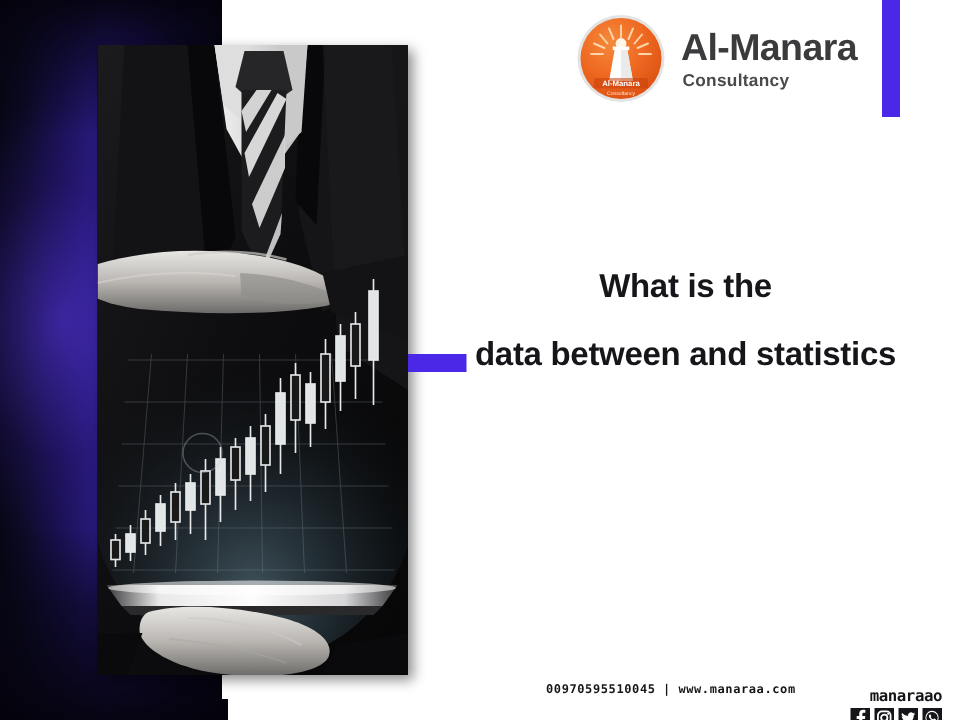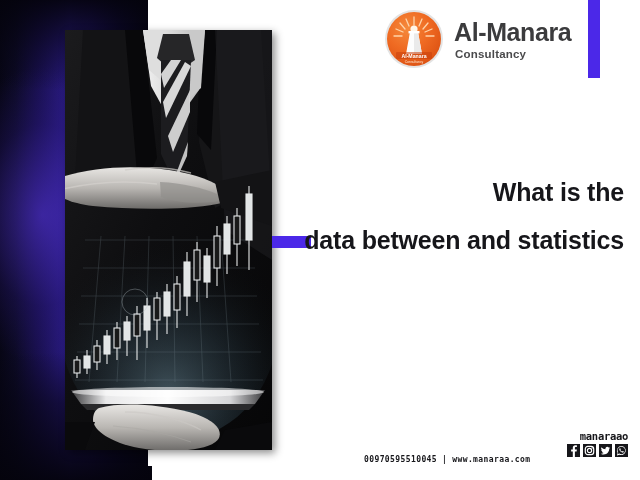--- a/index.html
+++ b/index.html
@@ -148,23 +148,23 @@
     height: 12px;
     background: #4b28e8;
   }
 
   
   .headline {
     position: absolute;
     left: 290px;
     top: 178px;
     width: 336px;
-    text-align: right;
+    text-align: center;
     color: #16161a;
-    font-size: 25px;
+    font-size: 22px;
     font-weight: bold;
     letter-spacing: -0.2px;
   }
   .headline-line {
     display: block;
     padding-right: 2px;
     margin-bottom: 19px;
     white-space: nowrap;
   }
   .headline-line:last-child { margin-bottom: 0; }
@@ -197,20 +197,21 @@
     flex-direction: column;
     align-items: flex-end;
   }
   .handle {
     font-family: "DejaVu Sans Mono", monospace;
     font-size: 10.5px;
     font-weight: bold;
     color: #16161a;
     letter-spacing: -0.3px;
     margin-bottom: 2px;
+    margin-top: 28px;
   }
   .social-row {
     display: flex;
     gap: 3px;
   }
   .social-icon {
     width: 13px;
     height: 13px;
     background: #16161a;
     display: flex;

